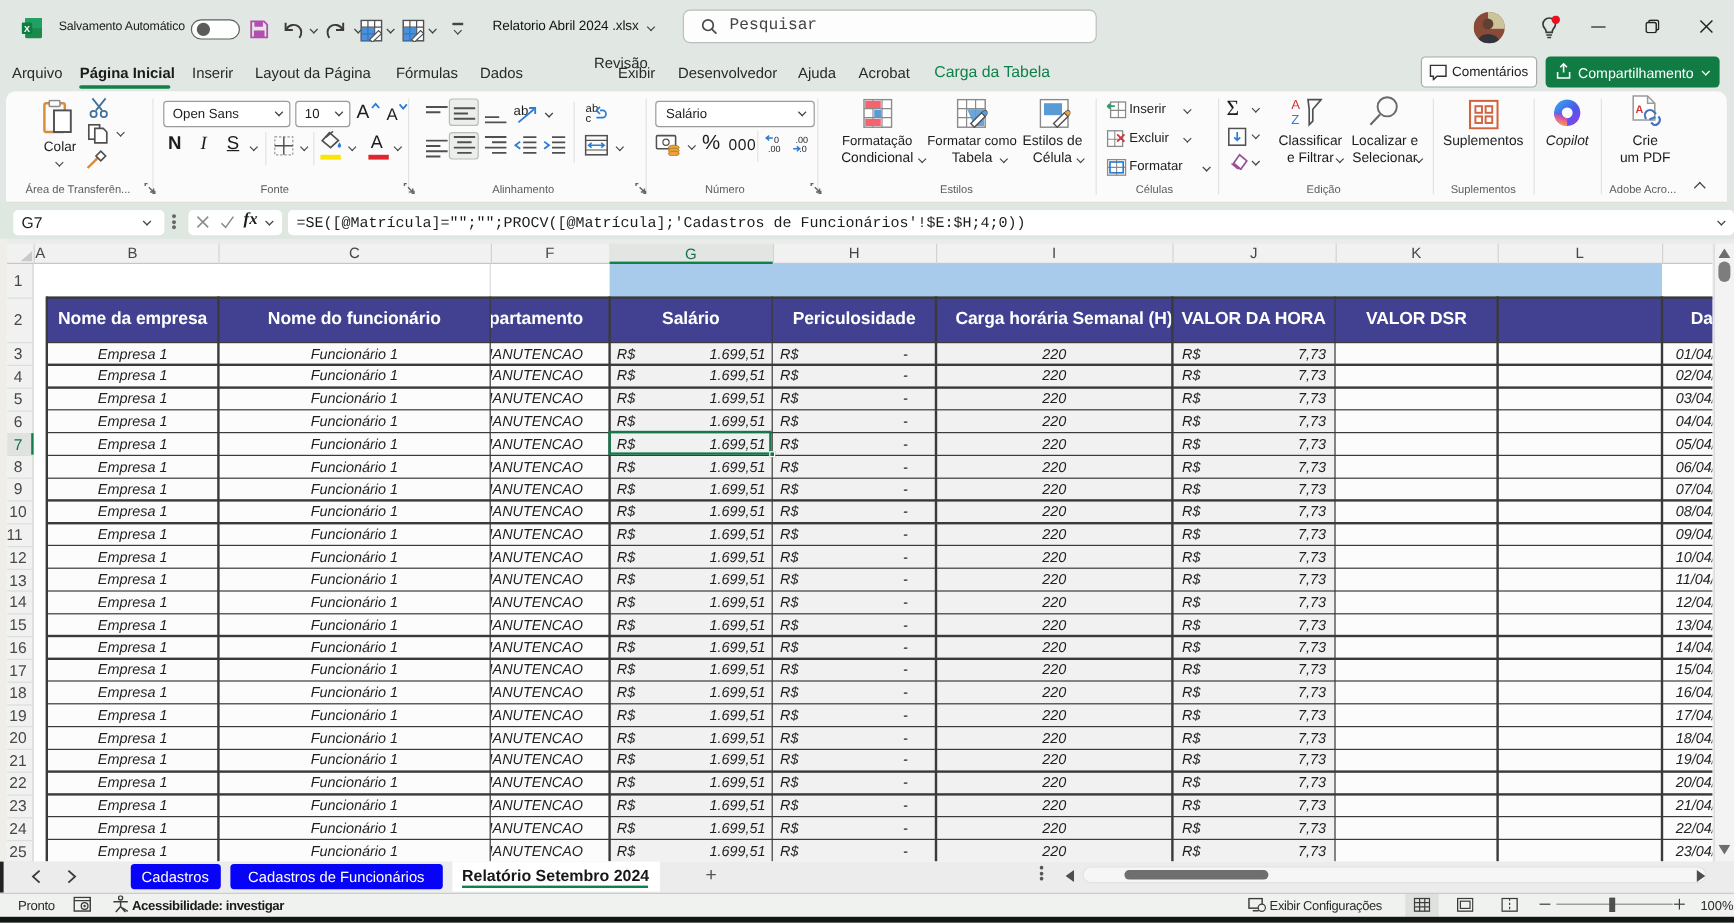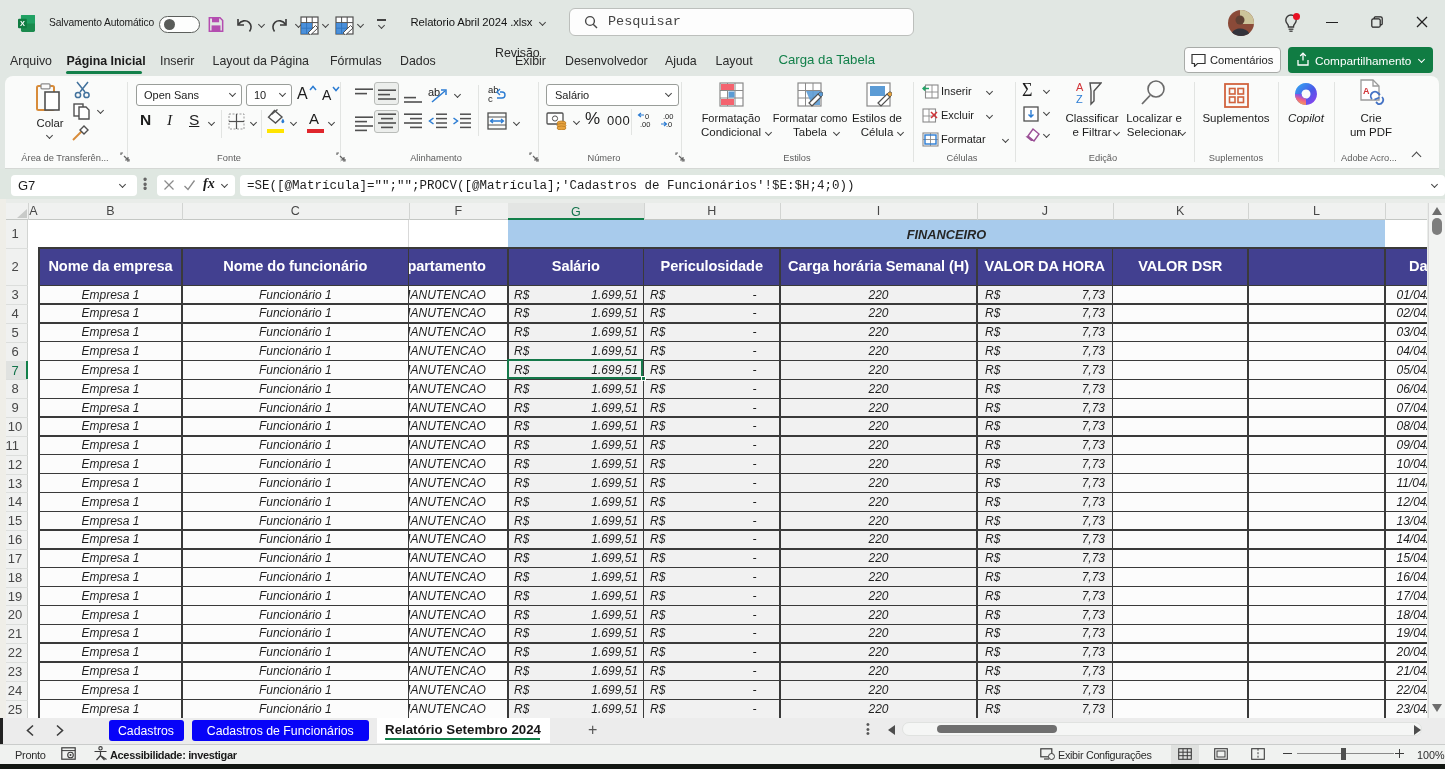--- a/index.html
+++ b/index.html
@@ -93,21 +93,21 @@
 <div class="ab" style="left:10px;top:53.5px;font-size:12.4px;color:#2a2a2a;">Arquivo</div>
 <div class="ab" style="left:66.5px;top:53.5px;font-size:12.4px;font-weight:bold;color:#1b1b1b;">Página Inicial</div>
 <div class="ab" style="left:160px;top:53.5px;font-size:12.4px;color:#2a2a2a;">Inserir</div>
 <div class="ab" style="left:212.5px;top:53.5px;font-size:12.4px;color:#2a2a2a;">Layout da Página</div>
 <div class="ab" style="left:330px;top:53.5px;font-size:12.4px;color:#2a2a2a;">Fórmulas</div>
 <div class="ab" style="left:400px;top:53.5px;font-size:12.4px;color:#2a2a2a;">Dados</div>
 <div class="ab" style="left:455px;top:46px;font-size:12.4px;color:#2a2a2a;margin-left:40px;">Revisão</div>
 <div class="ab" style="left:515px;top:53.5px;font-size:12.4px;color:#2a2a2a;">Exibir</div>
 <div class="ab" style="left:565px;top:53.5px;font-size:12.4px;color:#2a2a2a;">Desenvolvedor</div>
 <div class="ab" style="left:665px;top:53.5px;font-size:12.4px;color:#2a2a2a;">Ajuda</div>
-<div class="ab" style="left:715.5px;top:53.5px;font-size:12.4px;color:#2a2a2a;">Layout</div>
+<div class="ab" style="left:715.5px;top:53.5px;font-size:12.4px;color:#2a2a2a;">Acrobat</div>
 <div class="ab" style="left:778.5px;top:52px;font-size:13.2px;color:#12804a;">Carga da Tabela</div>
 <div class="ab" style="left:66px;top:70.5px;width:76px;height:3px;background:#12804a;border-radius:2px;"></div>
 <div class="ab" style="left:1184px;top:47px;width:97px;height:26px;background:#fdfdfd;border:1px solid #a8aba8;border-radius:4px;"></div>
 <svg class="ab" style="left:1191px;top:53px;" width="15" height="14" viewBox="0 0 15 14">
     <path d="M1 1.5 h13 v9 h-7.5 l-3 3 v-3 H1z" fill="none" stroke="#333" stroke-width="1.2"></path>
   </svg>
 <div class="ab" style="left:1210px;top:53.5px;font-size:11.2px;color:#1c1c1c;">Comentários</div>
 <div class="ab" style="left:1288px;top:47px;width:145px;height:26px;background:#107c43;border-radius:4px;"></div>
 <svg class="ab" style="left:1296px;top:52px;" width="15" height="15" viewBox="0 0 15 15">
     <path d="M2 8 v5 h10 v-5" fill="none" stroke="#fff" stroke-width="1.3"></path>
@@ -515,27 +515,26 @@
 <div class="ab" style="left:5.5px;top:661.9px;width:22.5px;height:1px;background:#dcdedc;"></div>
 <div class="ab" style="left:5.5px;top:663.8px;width:19px;text-align:center;font-size:13px;color:#474747;">23</div>
 <div class="ab" style="left:5.5px;top:680.7px;width:22.5px;height:1px;background:#dcdedc;"></div>
 <div class="ab" style="left:5.5px;top:682.6px;width:19px;text-align:center;font-size:13px;color:#474747;">24</div>
 <div class="ab" style="left:5.5px;top:699.6px;width:22.5px;height:1px;background:#dcdedc;"></div>
 <div class="ab" style="left:5.5px;top:701.5px;width:19px;text-align:center;font-size:13px;color:#474747;">25</div>
 <div class="ab" style="left:5.5px;top:718.4px;width:22.5px;height:1px;background:#dcdedc;"></div>
 <div class="ab" style="left:28.5px;top:219.5px;width:1398.5px;height:498.5px;overflow:hidden;">
 <div class="ab" style="left:379.8px;top:0;width:1px;height:28.6px;background:#d9d9d9;"></div>
 <div class="ab" style="left:479.5px;top:0;width:877px;height:28.8px;background:#a8cbec;"></div>
-<div class="ab" style="left:479.5px;top:7.2px;width:877px;text-align:center;font-size:12.8px;font-style:italic;font-weight:bold;color:#262626;">FINANCEIRO</div>
 <div class="ab" style="left:10.5px;top:28.8px;width:1402px;height:37.0px;background:#424090;"></div>
 <div class="ab" style="left:10.5px;top:38.7px;width:143.0px;text-align:center;font-size:14.6px;font-weight:bold;color:#fff;letter-spacing:-0.1px;">Nome da empresa</div>
 <div class="ab" style="left:153.5px;top:38.7px;width:226.5px;text-align:center;font-size:14.6px;font-weight:bold;color:#fff;letter-spacing:-0.1px;">Nome do funcionário</div>
 <div class="ab" style="left:479.5px;top:38.7px;width:135.5px;text-align:center;font-size:14.6px;font-weight:bold;color:#fff;letter-spacing:-0.1px;">Salário</div>
 <div class="ab" style="left:615.0px;top:38.7px;width:136.5px;text-align:center;font-size:14.6px;font-weight:bold;color:#fff;letter-spacing:-0.1px;">Periculosidade</div>
-<div class="ab" style="left:751.5px;top:38.7px;width:197.0px;text-align:center;font-size:14.6px;font-weight:bold;color:#fff;letter-spacing:-0.1px;">Carga horária Semanal (H)</div>
+<div class="ab" style="left:751.5px;top:38.7px;width:197.0px;text-align:right;font-size:14.6px;font-weight:bold;color:#fff;letter-spacing:-0.1px;">Carga horária Semanal (H)</div>
 <div class="ab" style="left:948.5px;top:38.7px;width:135.5px;text-align:center;font-size:14.6px;font-weight:bold;color:#fff;letter-spacing:-0.1px;">VALOR DA HORA</div>
 <div class="ab" style="left:1084.0px;top:38.7px;width:135.5px;text-align:center;font-size:14.6px;font-weight:bold;color:#fff;letter-spacing:-0.1px;">VALOR DSR</div>
 <div class="ab" style="left:1219.5px;top:38.7px;width:137.0px;text-align:center;font-size:14.6px;font-weight:bold;color:#fff;letter-spacing:-0.1px;margin-top:35px;">DESCONTO DSR</div>
 <div class="ab" style="left:380.0px;top:28.8px;width:99.5px;height:37px;overflow:hidden;">
       <div class="ab" style="left:-19.5px;top:9.9px;width:150px;text-align:left;font-size:14.6px;font-weight:bold;color:#fff;letter-spacing:-0.1px;">Departamento</div>
     </div>
 <div class="ab" style="left:1356.5px;top:38.7px;width:200px;font-size:14.6px;font-weight:bold;color:#fff;letter-spacing:-0.1px;"><span style="margin-left:24px;">Data de Pagamento</span></div>
 <div class="ab" style="left:10.5px;top:65.8px;width:1402px;height:433.1px;background:#fcfcfc;"></div>
 <div class="ab" style="left:479.5px;top:65.8px;width:604.5px;height:433.1px;background:#f1f1f1;"></div>
 <div class="ab" style="left:10.5px;top:27.8px;width:1402px;height:1.4px;background:#3a3a3a;"></div>

